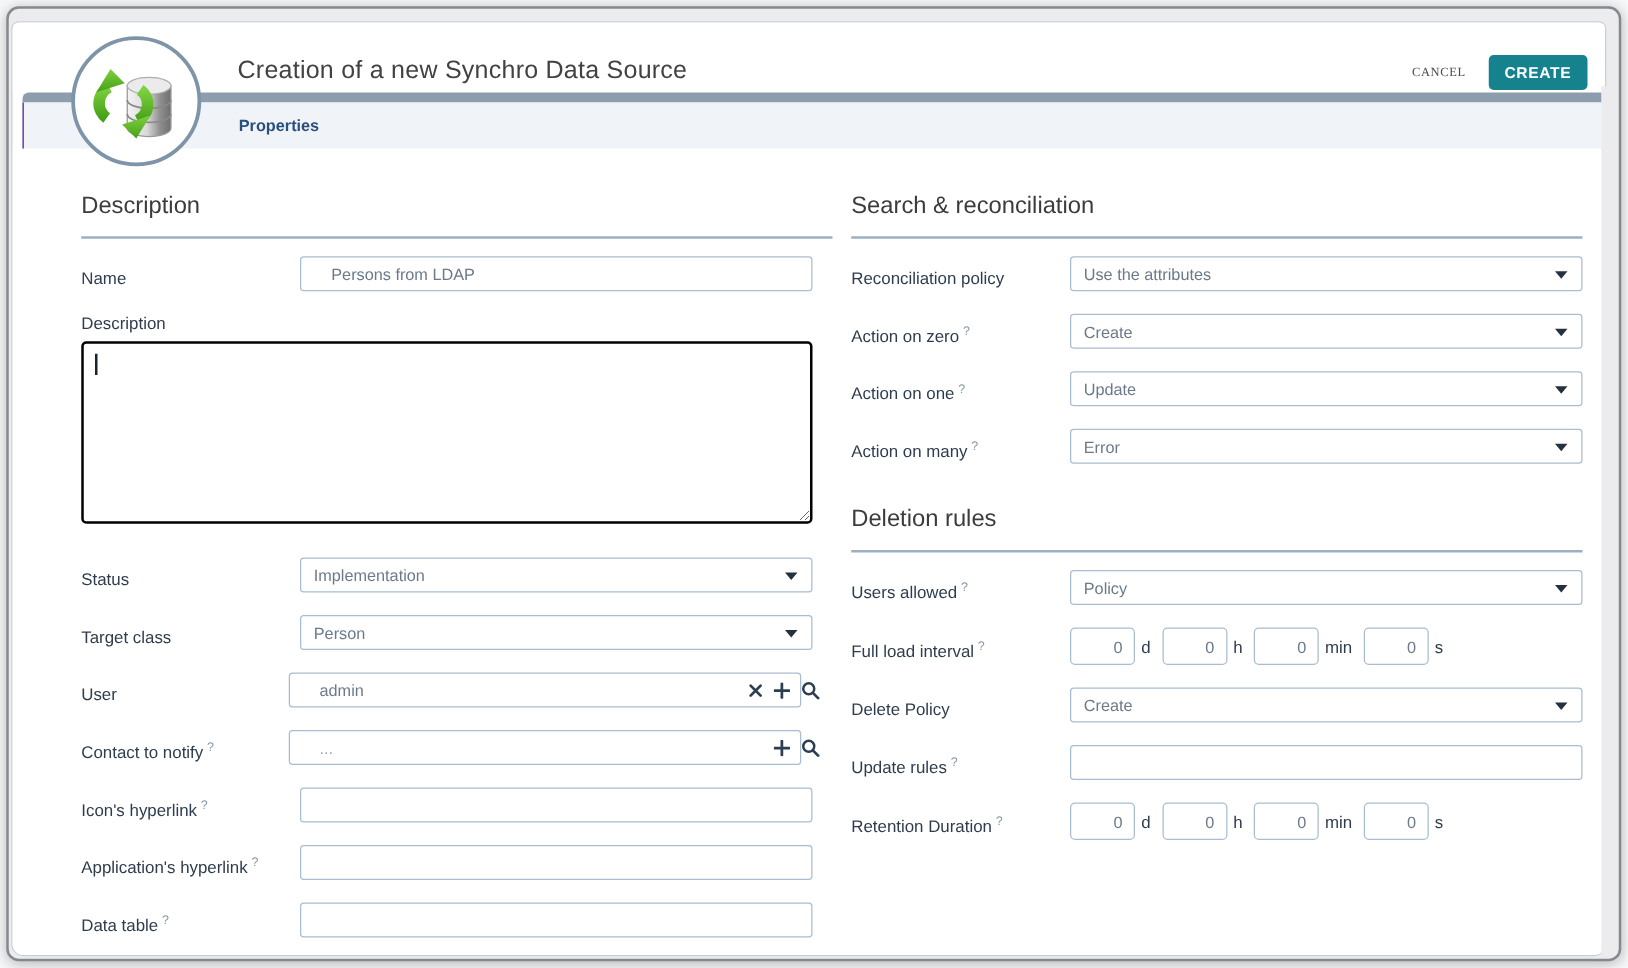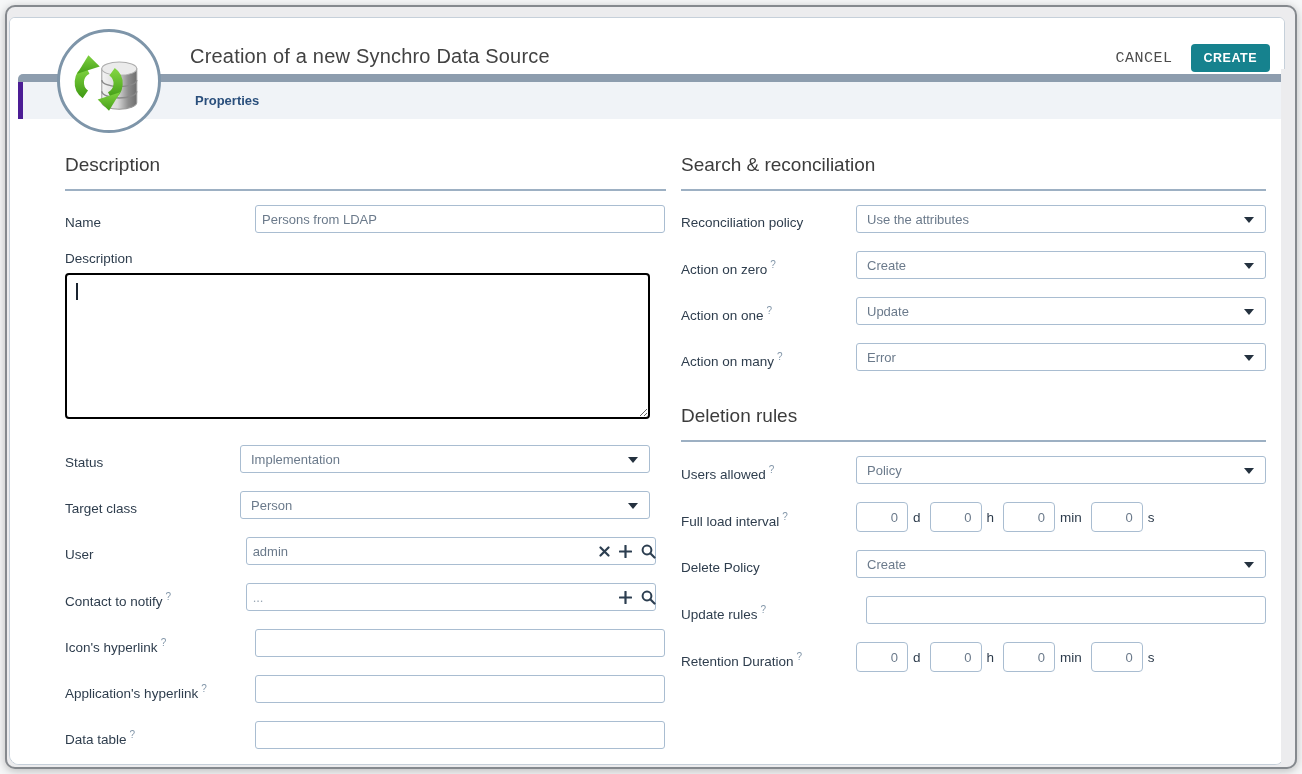--- a/index.html
+++ b/index.html
@@ -13,27 +13,27 @@
   .panel {
     position:absolute; left:2px; top:10px; width:1276px; height:748px;
     background:#ffffff; border:1px solid #c6d0da; border-radius:6px 6px 10px 10px;
     overflow:hidden;
   }
 
   
   .hdr { position:relative; height:56px; background:#fff; }
   .hdr-title { position:absolute; left:180px; top:27px; font-size:20px; color:#424242; letter-spacing:.2px; }
   .hdr-actions { position:absolute; right:14px; top:26px; display:flex; align-items:center; gap:18px; }
-  .btn-cancel { font-size:15px; letter-spacing:.5px; color:#4c4c4c; background:none; border:none; cursor:pointer; font-family:Liberation Mono, monospace; }
+  .btn-cancel { font-size:10px; letter-spacing:.5px; color:#4c4c4c; background:none; border:none; cursor:pointer; font-family:Liberation Serif, serif; }
   .btn-create { font-size:12.5px; letter-spacing:.5px; color:#fff; font-weight:bold; background:#16828e; border:none; border-radius:4px; padding:7px 13px; cursor:pointer; font-family:inherit; }
 
   
   .tabzone { position:relative; margin-left:8px; }
   .tabzone-bar { height:8px; background:#8d9dae; border-radius:5px 3px 0 0; }
-  .tabzone-strip { height:37px; background:#f0f3f7; border-left:5px solid #4c1d95; display:flex; align-items:center; }
+  .tabzone-strip { height:37px; background:#f0f3f7; border-left:1px solid #4c1d95; display:flex; align-items:center; }
   .tab-item { margin-left:172px; font-size:13px; font-weight:bold; color:#2a4f7c; cursor:pointer; }
 
   
   .medallion {
     position:absolute; left:47px; top:11px; width:104px; height:104px;
     background:#fff; border:3px solid #7e95a9; border-radius:50%;
     display:flex; align-items:center; justify-content:center; z-index:5;
   }
 
   
@@ -42,21 +42,21 @@
   .col-right { width:585px; margin-left:15px; }
 
   .section-title { font-size:19px; font-weight:normal; color:#3c3c3c; padding-bottom:13px; border-bottom:2px solid #9db0c3; margin-bottom:14px; }
   .section + .section { margin-top:34px; }
 
   .form-row { display:flex; align-items:center; margin-bottom:18px; }
   .flabel { width:175px; padding-top:6px; font-size:13.5px; color:#2e3d4d; }
   .help { font-size:10px; color:#8296a9; vertical-align:super; margin-left:3px; cursor:help; }
   .tinput {
     width:410px; height:28px; border:1px solid #a9bdd1; border-radius:3px;
-    padding:0 6px; font-size:13px; color:#6b7a8b; background:#fff; font-family:inherit; outline:none;margin-left:15px;
+    padding:0 24px; font-size:13px; color:#6b7a8b; background:#fff; font-family:inherit; outline:none;
   }
   .tinput::placeholder { color:#9aa7b4; }
 
   .selectbox {
     position:relative; width:410px; height:28px; border:1px solid #a9bdd1; border-radius:3px;
     background:#fff; display:flex; align-items:center; padding:0 28px 0 10px; cursor:pointer;
   }
   .selectbox .val { font-size:13px; color:#6b7a8b; white-space:nowrap; overflow:hidden; }
   .chev { position:absolute; right:11px; top:11px; width:0; height:0;
     border-left:5px solid transparent; border-right:5px solid transparent; border-top:6px solid #24313f; }

